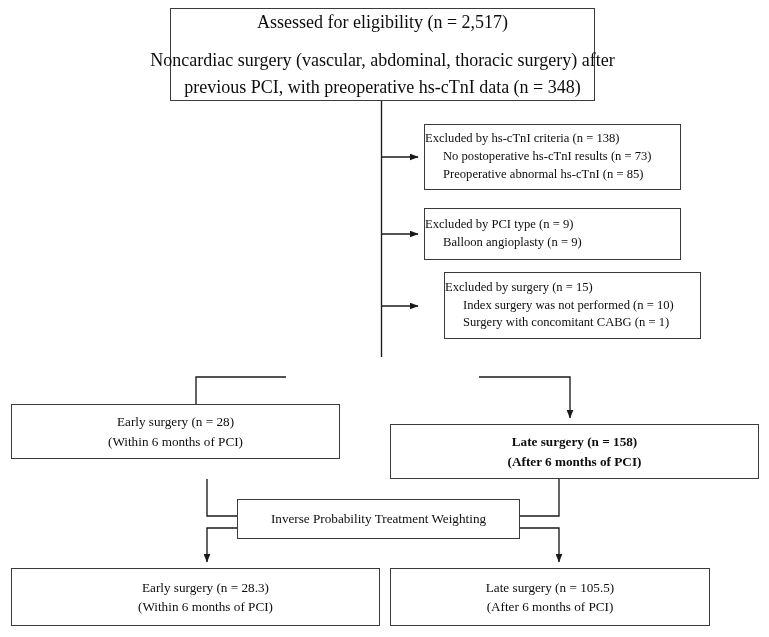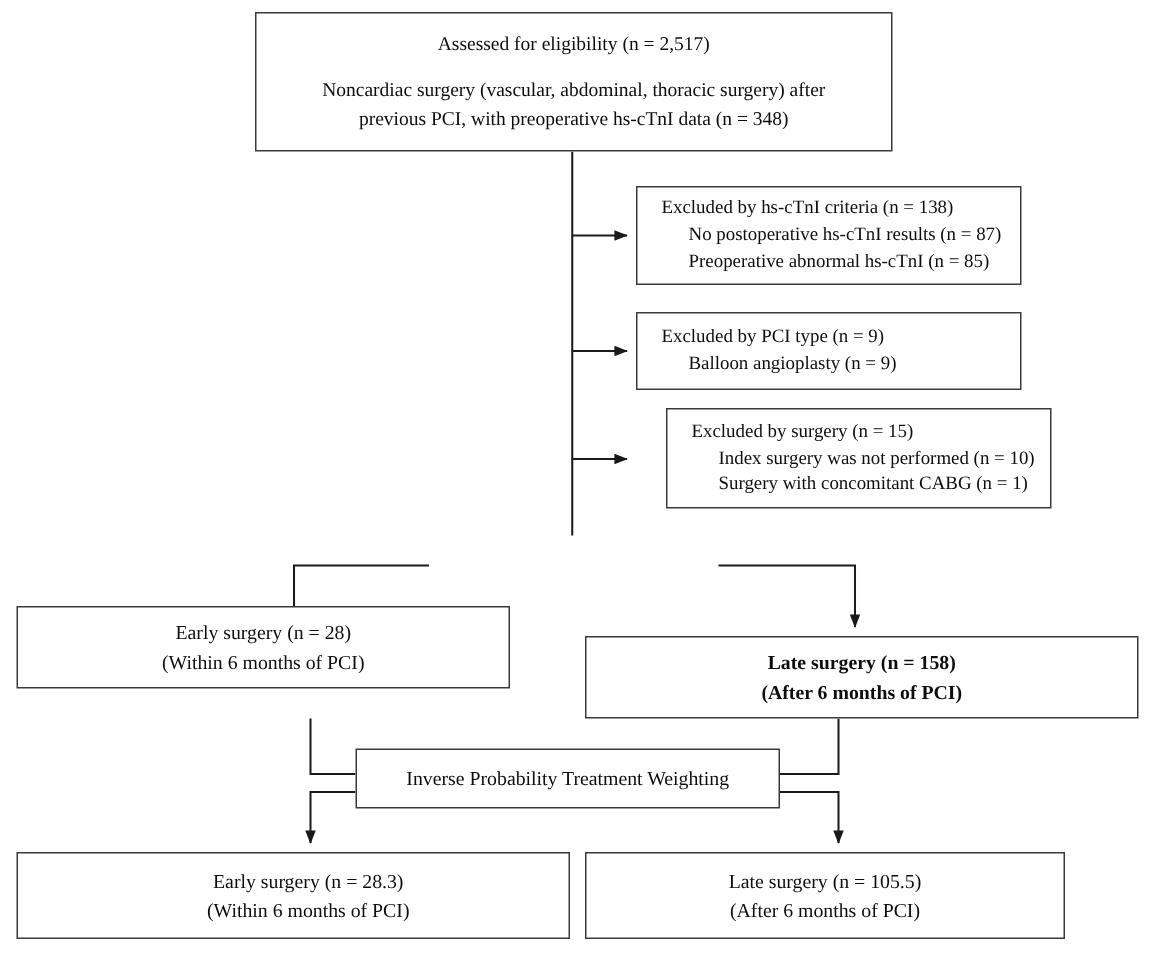--- a/index.html
+++ b/index.html
@@ -39,28 +39,28 @@
   }
   .node .line {
     display: block;
     white-space: nowrap;
     font-size: 13.2px;
     line-height: 1.45;
     color: #0d0d0d;
   }
   .center .line { text-align: center; }
   .node.center { align-items: center; }
-  .node.left-align { align-items: flex-start; padding-left: 16px; }
+  .node.left-align { align-items: flex-start; }
   .indent1 { padding-left: 18px; }
 
   
   #box-assessed {
     left: 170px; top: 8px; width: 425px; height: 93px;
   }
-  #box-assessed .line { font-size: 13px; }
+  #box-assessed .line { font-size: 18px; }
   #box-assessed .gap { height: 12px; }
 
   
   #box-excl-hscnti { left: 424px; top: 124px; width: 257px; height: 66px; }
   #box-excl-pci    { left: 424px; top: 208px; width: 257px; height: 52px; }
   #box-excl-surg   { left: 424px; top: 272px; width: 257px; height: 67px; margin-left: 20px; }
   .excl .line { font-size: 12.6px; line-height: 1.42; }
 
   
   #box-analyzed { left: 286px; top: 357px; width: 193px; height: 40px; }
@@ -112,21 +112,21 @@
 
   <div class="node center" id="box-assessed">
     <span class="line">Assessed for eligibility (n = 2,517)</span>
     <span class="gap"></span>
     <span class="line">Noncardiac surgery (vascular, abdominal, thoracic surgery) after</span>
     <span class="line">previous PCI, with preoperative hs-cTnI data (n = 348)</span>
   </div>
 
   <div class="node left-align excl" id="box-excl-hscnti">
     <span class="line">Excluded by hs-cTnI criteria (n = 138)</span>
-    <span class="line indent1">No postoperative hs-cTnI results (n = 87)</span>
+    <span class="line indent1">No postoperative hs-cTnI results (n = 73)</span>
     <span class="line indent1">Preoperative abnormal hs-cTnI (n = 85)</span>
   </div>
 
   <div class="node left-align excl" id="box-excl-pci">
     <span class="line">Excluded by PCI type (n = 9)</span>
     <span class="line indent1">Balloon angioplasty (n = 9)</span>
   </div>
 
   <div class="node left-align excl" id="box-excl-surg">
     <span class="line">Excluded by surgery (n = 15)</span>

